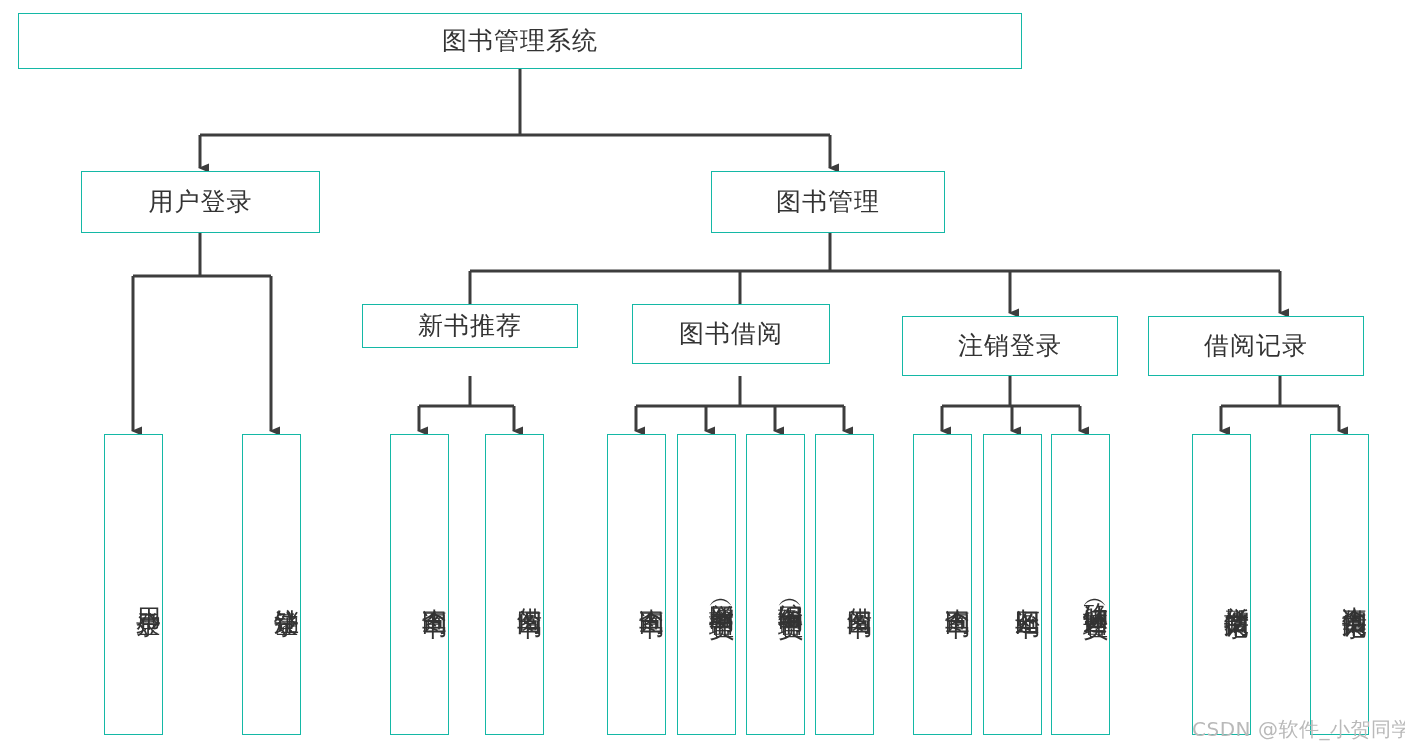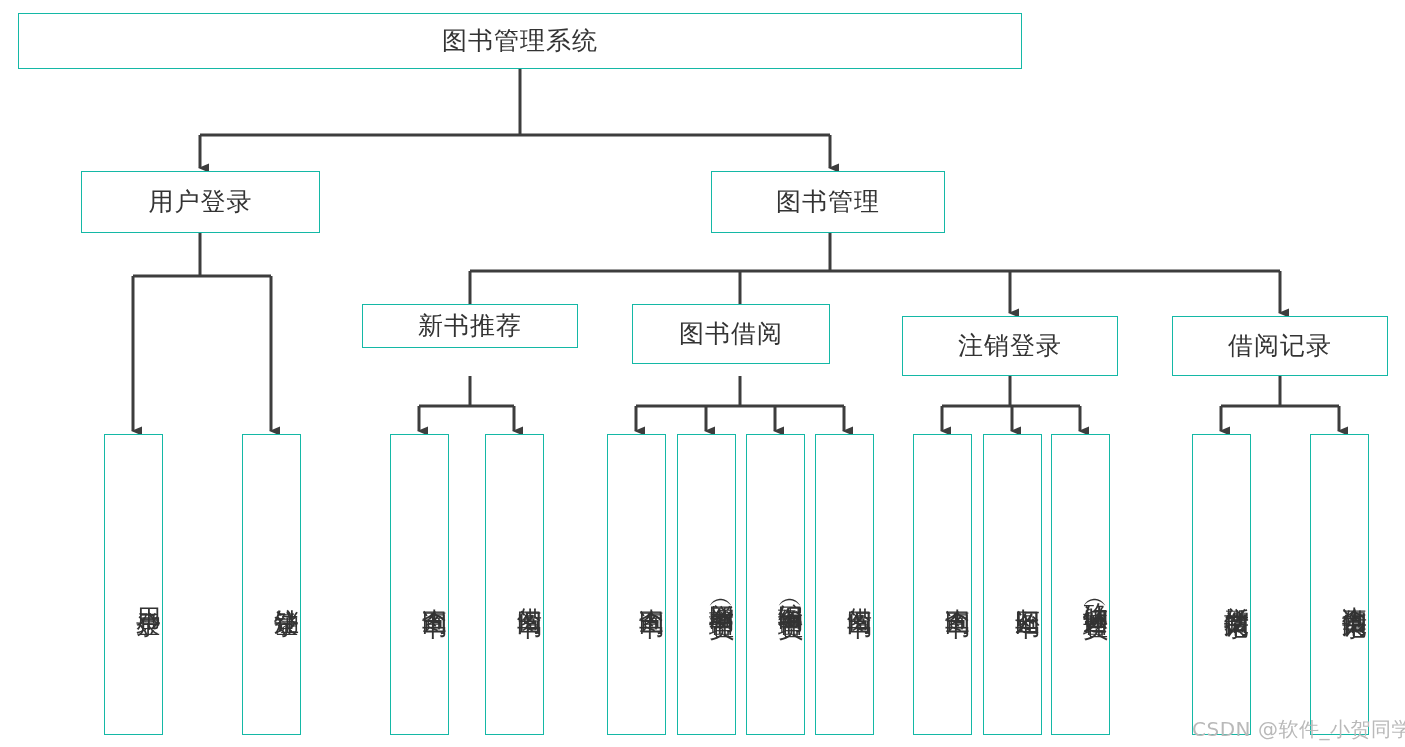--- a/index.html
+++ b/index.html
@@ -134,21 +134,21 @@
 
   <div class="node horiz" style="left:362px; top:304px; width:216px; height:44px;">
     <span>新书推荐</span>
   </div>
   <div class="node horiz" style="left:632px; top:304px; width:198px; height:60px;">
     <span>图书借阅</span>
   </div>
   <div class="node horiz" style="left:902px; top:316px; width:216px; height:60px;">
     <span>注销登录</span>
   </div>
-  <div class="node horiz" style="left:1172px; top:316px; width:216px; height:60px;">
+  <div class="node horiz" style="left:1148px; top:316px; width:216px; height:60px;">
     <span>借阅记录</span>
   </div>
 
   <div class="node vert" style="left:104px; top:434px; width:59px; height:301px;">
     <span class="vtext">用户登录</span>
   </div>
   <div class="node vert" style="left:242px; top:434px; width:59px; height:301px;">
     <span class="vtext">注销登录</span>
   </div>
   <div class="node vert" style="left:390px; top:434px; width:59px; height:301px;">

